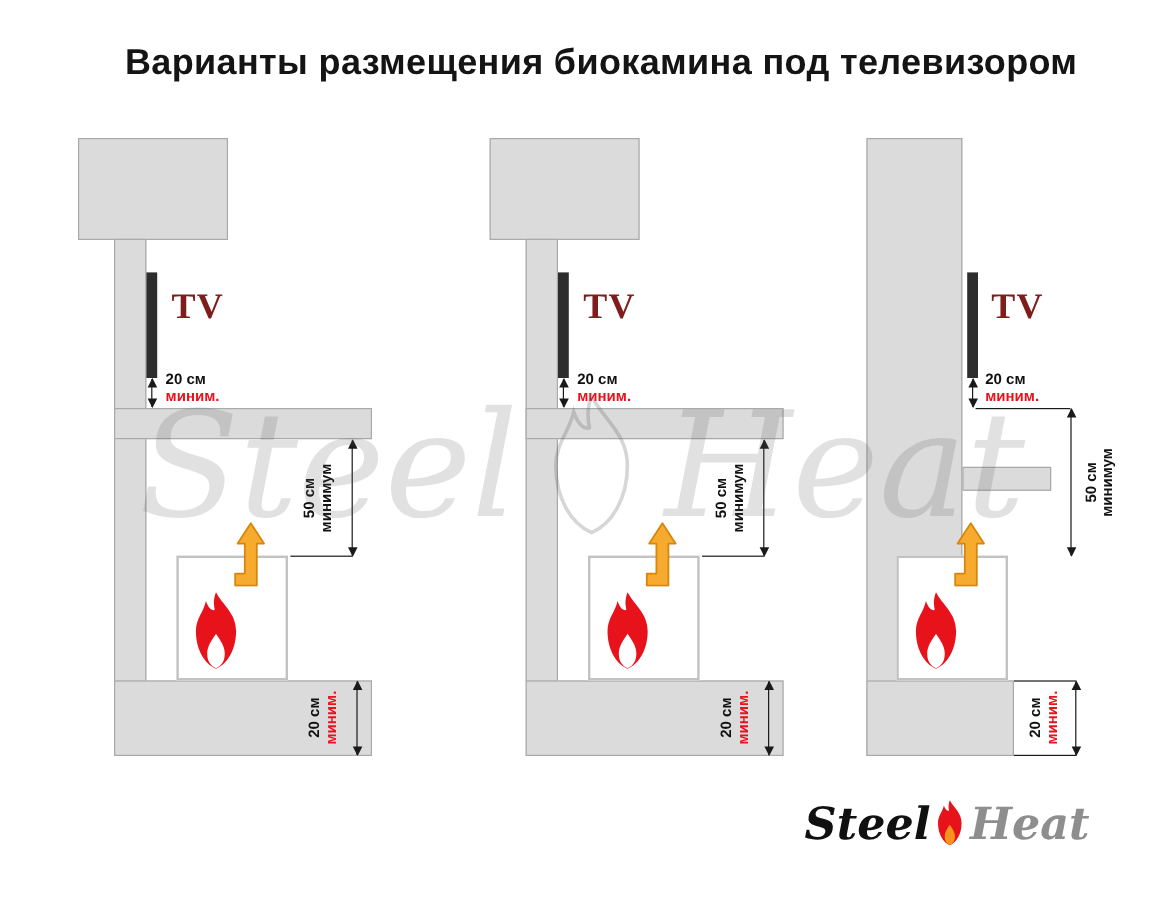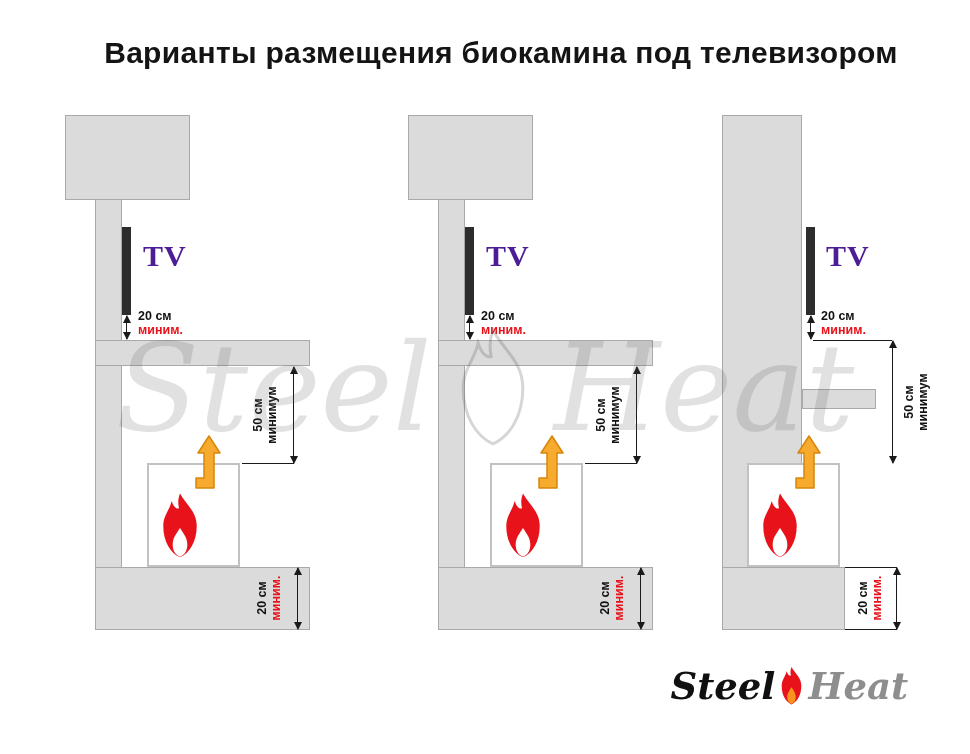--- a/index.html
+++ b/index.html
@@ -8,21 +8,21 @@
   .title{position:absolute;top:36px;left:0;width:100%;text-align:center;
          font-size:30px;font-weight:700;color:#141414;letter-spacing:.3px;padding-left:16px;}
 
   .diagram{position:absolute;top:115px;width:245px;height:522px;}
   #d1{left:65px;} #d2{left:408px;} #d3{left:720px;}
 
   .wall{position:absolute;background:#dbdbdb;border:1px solid #a9a9a9;box-sizing:border-box;z-index:1;}
 
   .tv{position:absolute;width:9px;height:88px;background:#2d2d2d;z-index:2;}
   .tv-label{position:absolute;font-family:"Liberation Serif",serif;font-size:30px;font-weight:600;
-            color:#4c1d95;z-index:2;letter-spacing:1px;}
+            color:#7f1d1d;z-index:2;letter-spacing:1px;}
 
   .dim-text{position:absolute;z-index:5;font-size:12.5px;font-weight:700;line-height:14px;color:#111;}
   .dim-text span{display:block;}
   .qual{color:#e8121b;}
 
   .vlabel{position:absolute;z-index:5;transform:rotate(-90deg);display:flex;flex-direction:column;
           align-items:center;justify-content:center;font-size:12.5px;font-weight:700;line-height:14px;
           color:#111;text-align:center;white-space:nowrap;}
 
   .vdim{position:absolute;z-index:4;width:0;border-left:1px solid #1a1a1a;}

